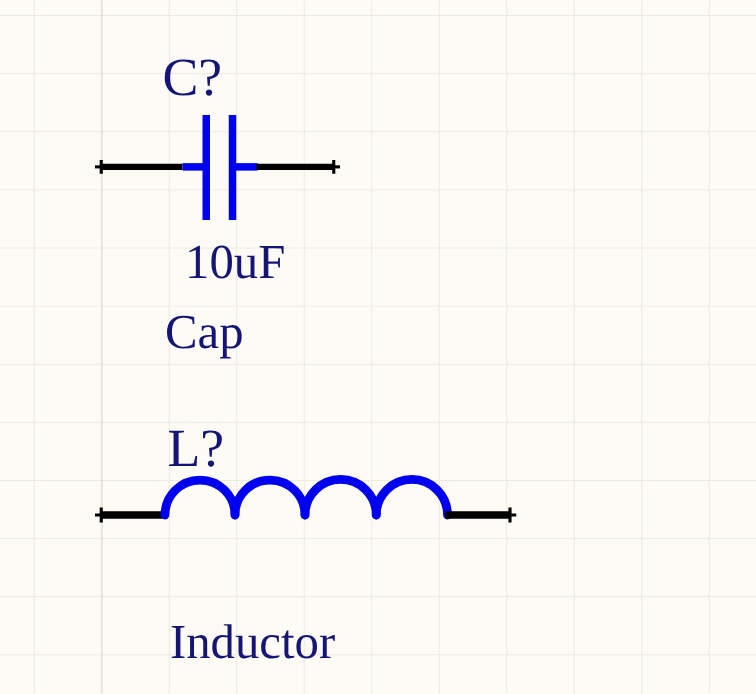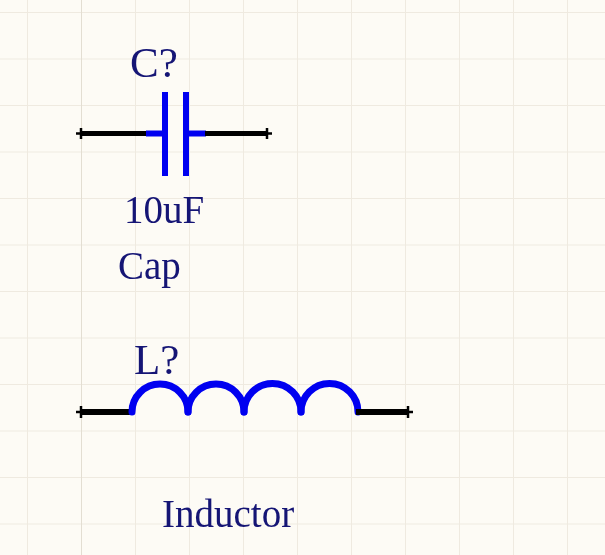--- a/index.html
+++ b/index.html
@@ -111,22 +111,22 @@
       <line x1="356" y1="412" x2="408" y2="412" stroke="#000000" stroke-width="6"></line>
       <g>
         <line x1="408" y1="406" x2="408" y2="418" stroke="#000000" stroke-width="2.5"></line>
         <line x1="403" y1="412" x2="413" y2="412" stroke="#000000" stroke-width="2.5"></line>
       </g>
     </g>
   </svg>
 
   <div class="sch-label ref-des" style="left:130px; top:41px;">C?</div>
 
-  <div class="sch-label val-text" style="left:124px; top:190px;text-align:right;">10uF</div>
+  <div class="sch-label val-text" style="left:148px; top:190px;text-align:right;">10uF</div>
 
-  <div class="sch-label name-text" style="left:118px; top:246px;font-family:Liberation Serif, serif;">Cap</div>
+  <div class="sch-label name-text" style="left:132px; top:246px;font-family:Liberation Serif, serif;">Cap</div>
 
   <div class="sch-label ref-des" style="left:134px; top:338px;">L?</div>
 
 
-  <div class="sch-label name-text" style="left:136px; top:494px;margin-left:26px;">Inductor</div>
+  <div class="sch-label name-text" style="left:136px; top:494px;">Inductor</div>
 
 </div>
 
 </body></html>

